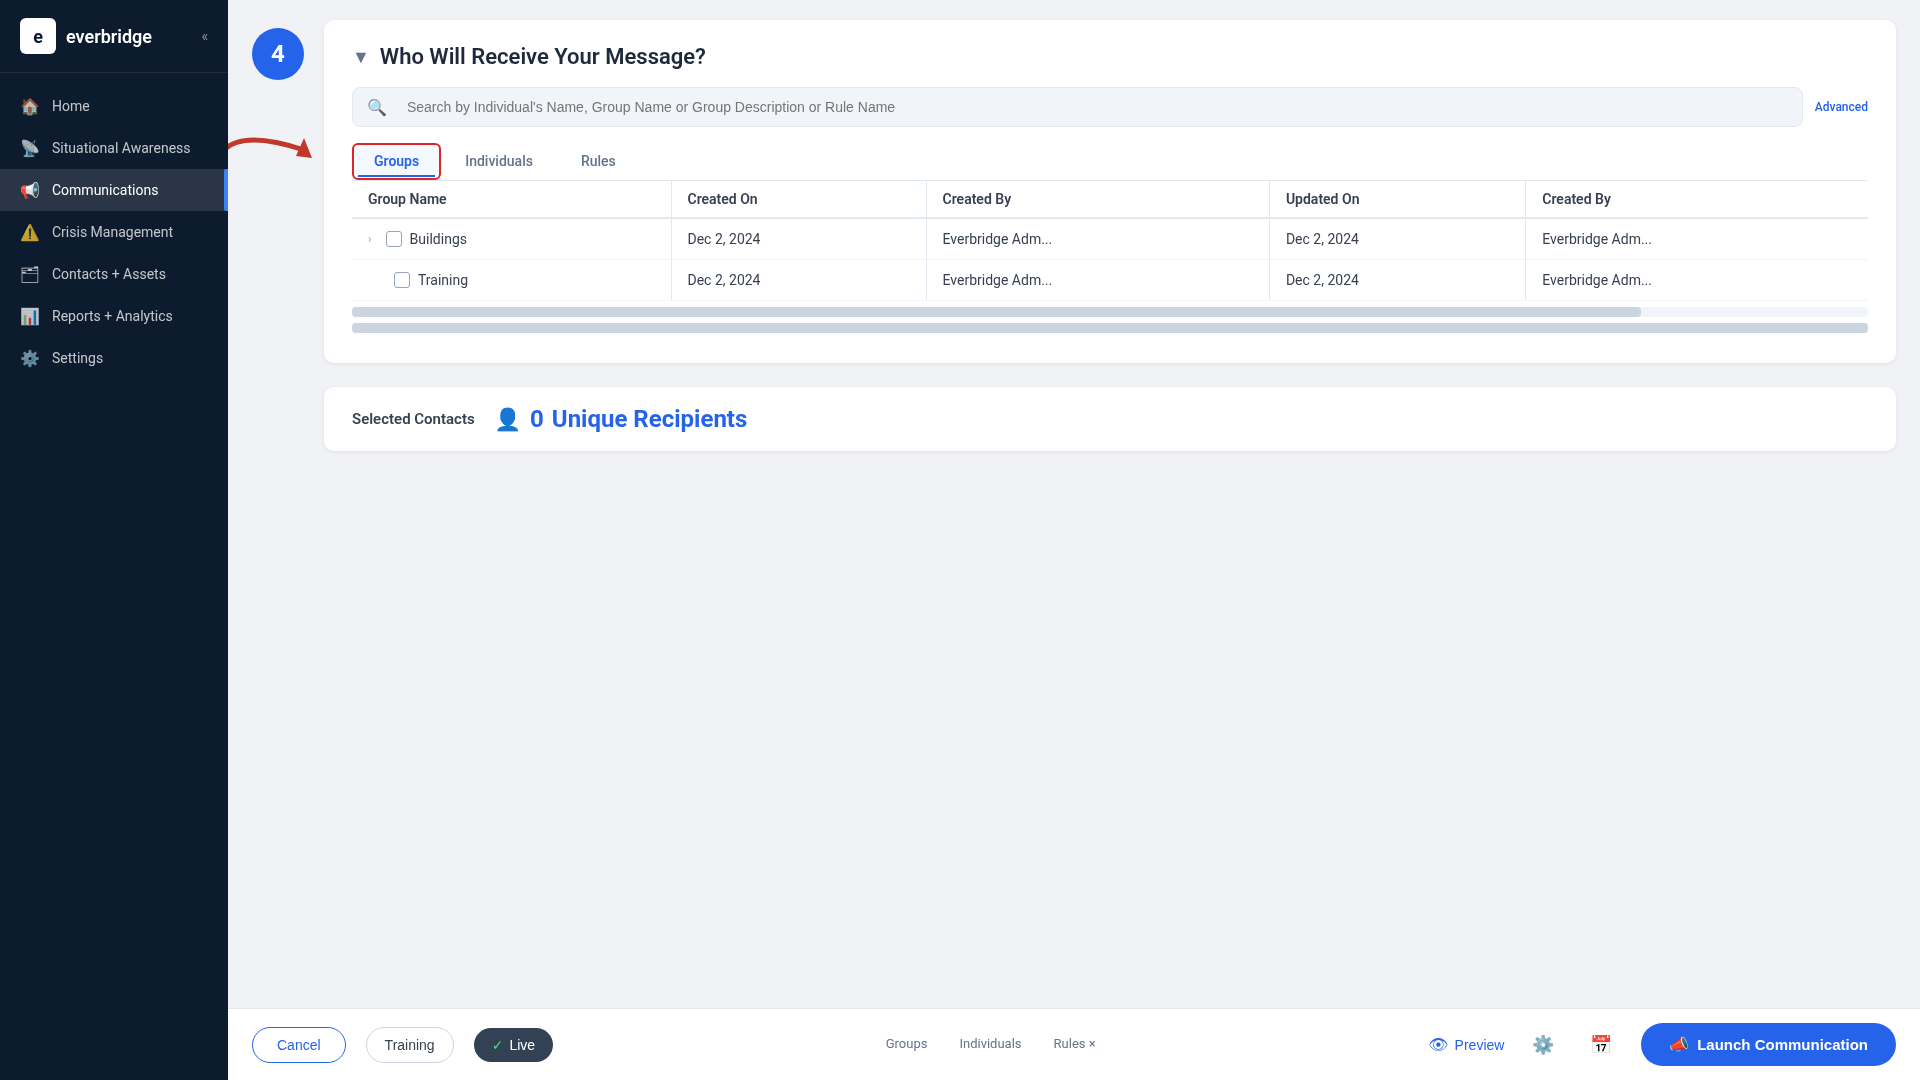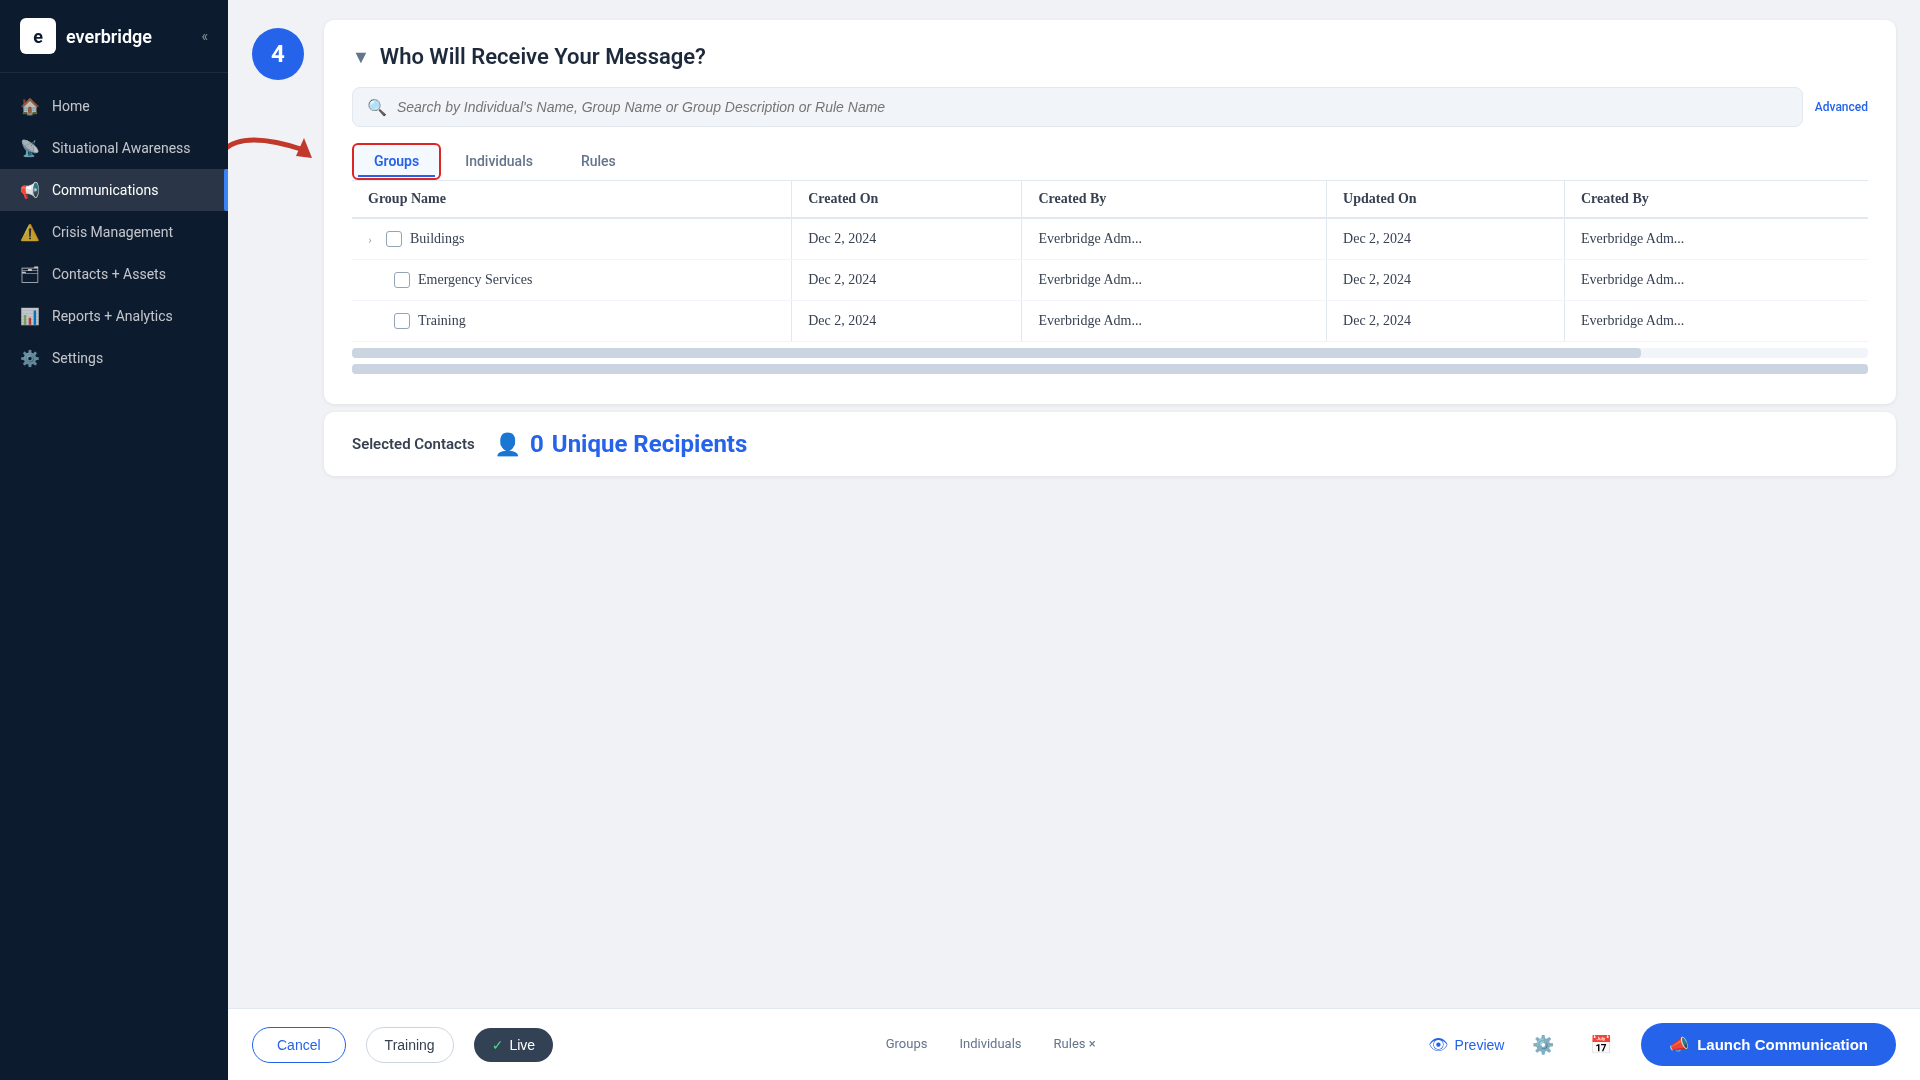--- a/index.html
+++ b/index.html
@@ -128,22 +128,21 @@
       border-radius: 8px;
       display: flex;
       align-items: center;
       padding: 0 14px;
       height: 40px;
       border: 1px solid #e2e8f0;
     }
     .search-input-wrap input {
       border: none; background: transparent; outline: none;
       font-size: 14px; color: #a16207; width: 100%;
-      margin-left: 10px;
-      font-style: italic;
+      margin-left: 20px;
     }
     .search-icon { color: #94a3b8; font-size: 16px; }
     .advanced-link { color: #2563eb; font-size: 12px; font-weight: 500; cursor: pointer; white-space: nowrap; }
 
     
     .tabs {
       display: flex;
       gap: 0;
       border-bottom: 1px solid #e2e8f0;
       margin-bottom: 0;
@@ -169,21 +168,21 @@
       background: rgba(219,234,254,0.3);
     }
     .tab-groups-inner {
       padding: 6px 16px;
       color: #2563eb;
       font-weight: 600;
       font-size: 14px;
     }
 
     
-    .table-wrap { overflow-x: auto; font-family: Liberation Serif, serif; }
+    .table-wrap { overflow-x: auto; }
     table { width: 100%; border-collapse: collapse; font-size: 14px; }
     thead tr { border-bottom: 2px solid #e2e8f0; }
     th {
       text-align: left;
       padding: 10px 16px;
       color: #374151;
       font-weight: 600;
       font-size: 14px;
       background: #fff;
     }
@@ -203,21 +202,21 @@
 
     
     .selected-contacts-bar {
       background: #fff;
       border-radius: 10px;
       padding: 18px 28px;
       display: flex;
       align-items: center;
       gap: 20px;
       box-shadow: 0 1px 4px rgba(0,0,0,0.07);
-      margin-top: 8px;
+      margin-top: 24px;
       text-align: right;
     }
     .selected-label { font-size: 15px; font-weight: 600; color: #374151; }
     .recipients-count {
       display: flex; align-items: center; gap: 8px;
       font-size: 24px; font-weight: 700; color: #2563eb;
     }
     .recipients-icon { font-size: 22px; color: #60a5fa; }
 
     
@@ -407,33 +406,20 @@
       <td class="col-divider">Dec 2, 2024</td>
       <td class="col-divider">Everbridge Adm...</td>
       <td class="col-divider">Dec 2, 2024</td>
       <td class="col-divider">Everbridge Adm...</td>
     </tr>
                   <tr>
       <td>
         <div class="col-name">
           <span style="width:18px;display:inline-block"></span>
           <span class="checkbox"></span>
-          <span>Emergency Services</span>
-        </div>
-      </td>
-      <td class="col-divider">Dec 2, 2024</td>
-      <td class="col-divider">Everbridge Adm...</td>
-      <td class="col-divider">Dec 2, 2024</td>
-      <td class="col-divider">Everbridge Adm...</td>
-    </tr>
-                  <tr>
-      <td>
-        <div class="col-name">
-          <span style="width:18px;display:inline-block"></span>
-          <span class="checkbox"></span>
           <span>Training</span>
         </div>
       </td>
       <td class="col-divider">Dec 2, 2024</td>
       <td class="col-divider">Everbridge Adm...</td>
       <td class="col-divider">Dec 2, 2024</td>
       <td class="col-divider">Everbridge Adm...</td>
     </tr>
                 </tbody>
             </table>

